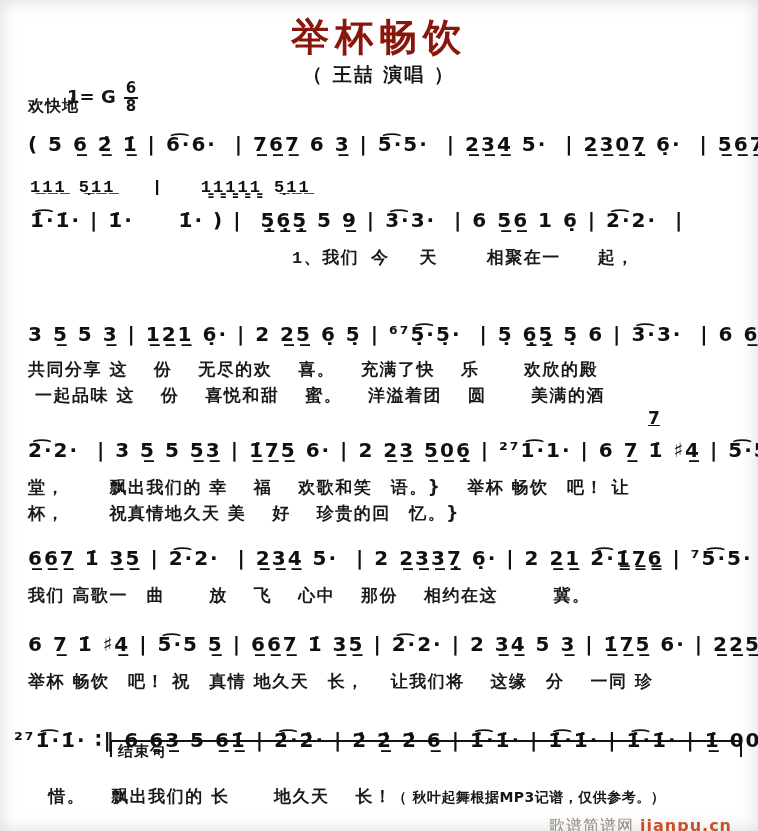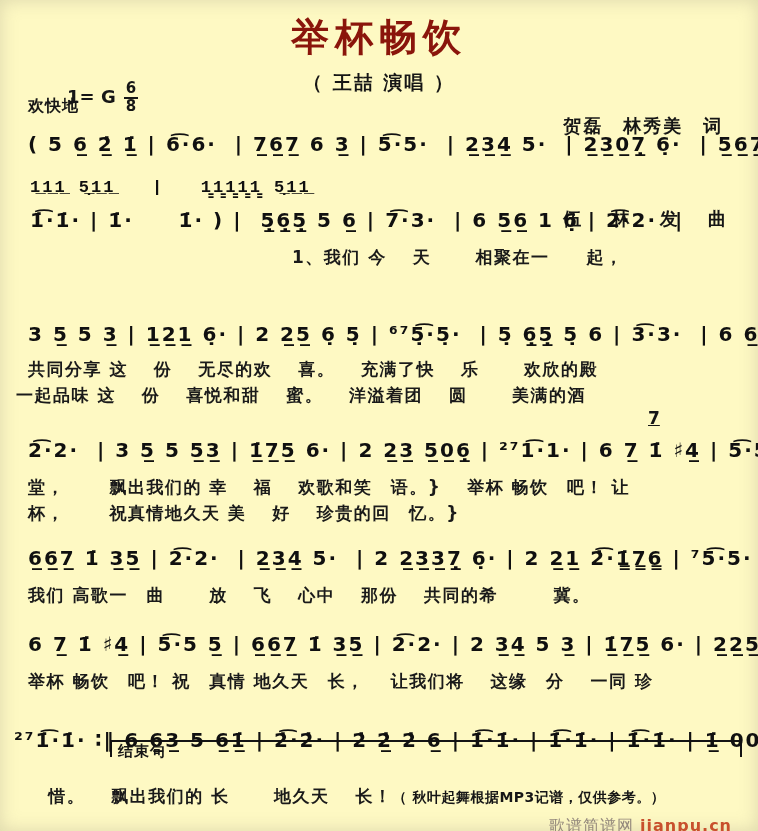--- a/index.html
+++ b/index.html
@@ -1,34 +1,34 @@
 <!DOCTYPE html>
 <html><head>
 <meta charset="utf-8">
 <style>
   html,body{margin:0;padding:0;background:#e9e8e4;}
   #page{
     position:relative;
     width:758px;height:831px;
     margin:0 auto;
-    background:#fef9c3;
+    background:#ffffff;
     overflow:hidden;
     font-family:"DejaVu Sans",sans-serif;
     color:#161616;
     box-shadow:inset 0 0 18px rgba(120,115,105,.25);
   }
   .abs{position:absolute;}
   .title{
     left:0;right:0;top:12px;text-align:center;
     font-size:38px;font-weight:bold;letter-spacing:6px;
     color:#8a150b;
   }
   .performer{
     left:0;right:0;top:62px;text-align:center;
-    font-size:19px;font-weight:bold;letter-spacing:2px;margin-top:8px;
+    font-size:19px;font-weight:bold;letter-spacing:2px;
   }
   .credits{
     right:30px;top:48px;text-align:left;
     font-size:18px;font-weight:bold;letter-spacing:2px;line-height:31px;
     white-space:pre;
   }
   .keyblock{left:42px;top:60px;font-size:18px;font-weight:bold;white-space:pre;}
   .frac{display:inline-block;vertical-align:middle;margin-left:8px;text-align:center;font-size:15px;line-height:1.05;}
   .frac .num{display:block;border-bottom:2px solid #161616;padding:0 2px;}
   .frac .den{display:block;padding:0 2px;}
@@ -57,46 +57,42 @@
   .footer .site{color:#94897c;}
   .footer .domain{color:#c8502c;font-weight:bold;}
 </style>
 </head>
 <body>
 
 <div id="page">
 
   <div class="abs title">举杯畅饮</div>
   <div class="abs performer">（ 王喆  演唱 ）</div>
-  <div class="abs credits">
-    <div>贺磊　林秀美　词</div>
-    <div>伍　 林　 发　 曲</div>
-  </div>
   <div class="abs keyblock">
     <span>1= G</span><span class="frac"><span class="num">6</span><span class="den">8</span></span>
   </div>
   <div class="abs tempo">欢快地</div>
 
   <div class="abs notes" style="left:28px;top:132px;">( 5 6̲ 2̲̇ 1̲̇ | 6͡·6·  | 7̲6̲7̲ 6 3̲ | 5͡·5·  | 2̲3̲4̲ 5·  | 2̲3̲0̲7̲̣ 6̣·  | 5̲6̲7̲1̲̇ 2̇0̲1̲̇ |</div>
 
   <div class="abs ornament" style="left:30px;top:178px;">1̲1̲1̲ 5̲̣1̲1̲   |   1̳1̳1̳1̳1̳ 5̲̣1̲1̲</div>
-  <div class="abs notes" style="left:30px;top:208px;">1̇͡·1̇· | 1̇·     1̇· ) |  5̲̣6̲̣5̲̣ 5 6̲ | 7͡·3·  | 6 5̲6̲ 1 6̣ | 2͡·2·  |</div>
-  <div class="abs lyric" style="left:292px;top:246px;">1、我们 今　 天　　 相聚在一　　起，</div>
+  <div class="abs notes" style="left:30px;top:208px;">1̇͡·1̇· | 1̇·     1̇· ) |  5̲̣6̲̣5̲̣ 5 9̲ | 3͡·3·  | 6 5̲6̲ 1 6̣ | 2͡·2·  |</div>
+  <div class="abs lyric" style="left:292px;top:246px;font-family:Liberation Mono, monospace;">1、我们 今　 天　　 相聚在一　　起，</div>
 
   <div class="abs notes" style="left:28px;top:322px;">3 5̲ 5 3̲ | 1̲2̲1̲ 6̣· | 2 2̲5̲ 6̣ 5̣ | ⁶⁷5̣͡·5̣·  | 5̣ 6̲̣5̲̣ 5̣ 6 | 3͡·3·  | 6 6̲5̲ 1 6̣ |</div>
   <div class="abs lyric" style="left:28px;top:358px;">共同分享 这　 份　 无尽的欢　 喜。　 充满了快　 乐　　 欢欣的殿</div>
-  <div class="abs lyric" style="left:16px;top:384px;">一起品味 这　 份　 喜悦和甜　 蜜。　 洋溢着团　 圆　　 美满的酒</div>
+  <div class="abs lyric" style="left:35px;top:384px;">一起品味 这　 份　 喜悦和甜　 蜜。　 洋溢着团　 圆　　 美满的酒</div>
   <div class="abs stray7" style="left:648px;top:408px;">7</div>
 
   <div class="abs notes" style="left:28px;top:438px;">2͡·2·  | 3 5̲ 5 5̲3̲ | 1̲̇7̲5̲ 6· | 2 2̲3̲ 5̲0̲6̲̣ | ²⁷1͡·1· | 6 7̲ 1̇ ♯4̲ | 5͡·5 5̲ |</div>
   <div class="abs lyric" style="left:28px;top:476px;">堂，　　 飘出我们的 幸　 福　 欢歌和笑　语。}　 举杯 畅饮　吧！ 让</div>
   <div class="abs lyric" style="left:28px;top:502px;">杯，　　 祝真情地久天 美　 好　 珍贵的回　忆。}</div>
 
   <div class="abs notes" style="left:28px;top:546px;">6̲6̲7̲ 1̇ 3̲5̲ | 2͡·2·  | 2̲3̲4̲ 5·  | 2 2̲3̲3̲7̲̣ 6̣· | 2 2̲1̲ 2̇͡·1̳̇7̳6̳ | ⁷5͡·5·  |</div>
-  <div class="abs lyric" style="left:28px;top:584px;">我们 高歌一　曲　　 放　 飞　 心中　 那份　 共同的希　　　冀。</div>
+  <div class="abs lyric" style="left:28px;top:584px;">我们 高歌一　曲　　 放　 飞　 心中　 那份　 相约在这　　　冀。</div>
 
   <div class="abs notes" style="left:28px;top:632px;">6 7̲ 1̇ ♯4̲ | 5͡·5 5̲ | 6̲6̲7̲ 1̇ 3̲5̲ | 2͡·2· | 2 3̲4̲ 5 3̲ | 1̲̇7̲5̲ 6· | 2̲2̲5̲ 5̲0̲6̲̣ |</div>
   <div class="abs lyric" style="left:28px;top:670px;">举杯 畅饮　吧！ 祝　真情 地久天　长，　 让我们将　 这缘　分　 一同 珍</div>
 
   <div class="abs endbracket">
     <span class="endlabel">结束句</span>
   </div>
   <div class="abs notes" style="left:14px;top:728px;">²⁷1̇͡·1̇· ∶‖ 6 6̲3̲ 5 6̲1̲̇ | 2̇͡·2̇· | 2̇ 2̲̇ 2̇ 6̲ | 1̇͡·1̇· | 1̇͡·1̇· | 1̇͡·1̇· | 1̲̇ 000̲ ‖</div>
   <div class="abs" style="left:28px;top:766px;white-space:pre;">
     <span class="lyric">惜。　 飘出我们的 长　　 地久天　 长！</span><span class="smallnote">（ 秋叶起舞根据MP3记谱，仅供参考。）</span>

